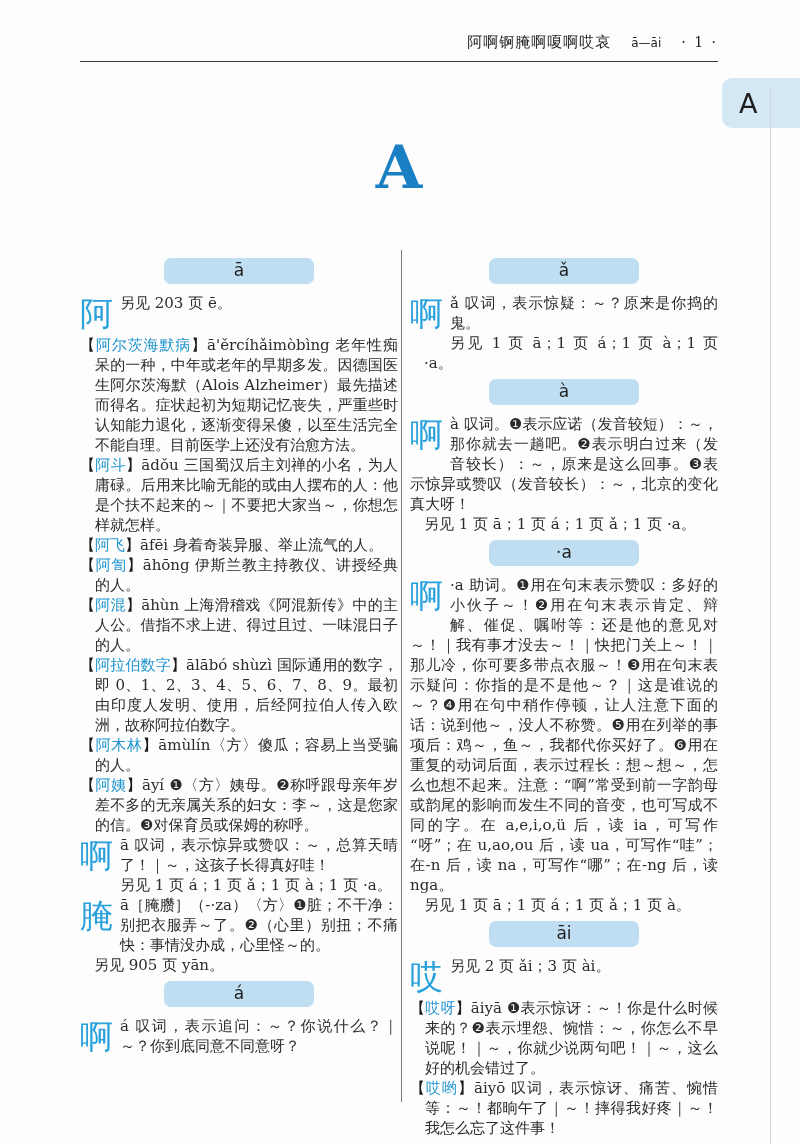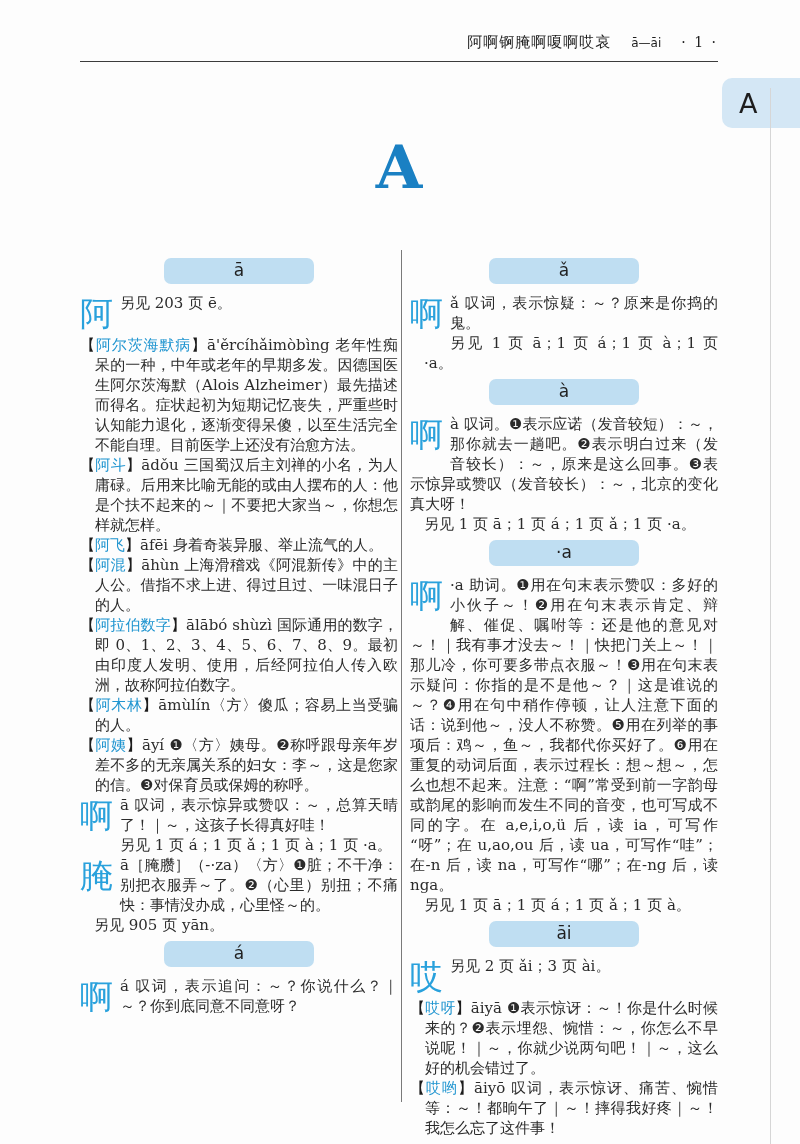--- a/index.html
+++ b/index.html
@@ -80,20 +80,21 @@
 <div class="col-divider"></div>
 <div class="page-edge"></div>
 
 <main>
   <div class="col" id="col-left">
       <div class="section-pill-wrap"><div class="section-pill"><span class="section-label">ā</span></div></div>
       <div class="entry"><span class="hw-wrap"><span class="hw-char">阿</span></span><div class="also-see">另见 203 页 ē。</div></div>
       <div class="subentry"><span class="bracket">【</span><span class="term">阿尔茨海默病</span><span class="bracket">】</span><span class="entry-body">ā'ěrcíhǎimòbìng 老年性痴呆的一种，中年或老年的早期多发。因德国医生阿尔茨海默（Alois Alzheimer）最先描述而得名。症状起初为短期记忆丧失，严重些时认知能力退化，逐渐变得呆傻，以至生活完全不能自理。目前医学上还没有治愈方法。</span></div>
       <div class="subentry"><span class="bracket">【</span><span class="term">阿斗</span><span class="bracket">】</span><span class="entry-body">ādǒu 三国蜀汉后主刘禅的小名，为人庸碌。后用来比喻无能的或由人摆布的人：他是个扶不起来的～｜不要把大家当～，你想怎样就怎样。</span></div>
       <div class="subentry"><span class="bracket">【</span><span class="term">阿飞</span><span class="bracket">】</span><span class="entry-body">āfēi 身着奇装异服、举止流气的人。</span></div>
+      <div class="subentry"><span class="bracket">【</span><span class="term">阿訇</span><span class="bracket">】</span><span class="entry-body">āhōng 伊斯兰教主持教仪、讲授经典的人。</span></div>
       <div class="subentry"><span class="bracket">【</span><span class="term">阿混</span><span class="bracket">】</span><span class="entry-body">āhùn 上海滑稽戏《阿混新传》中的主人公。借指不求上进、得过且过、一味混日子的人。</span></div>
       <div class="subentry"><span class="bracket">【</span><span class="term">阿拉伯数字</span><span class="bracket">】</span><span class="entry-body">ālābó shùzì 国际通用的数字，即 0、1、2、3、4、5、6、7、8、9。最初由印度人发明、使用，后经阿拉伯人传入欧洲，故称阿拉伯数字。</span></div>
       <div class="subentry"><span class="bracket">【</span><span class="term">阿木林</span><span class="bracket">】</span><span class="entry-body">āmùlín〈方〉傻瓜；容易上当受骗的人。</span></div>
       <div class="subentry"><span class="bracket">【</span><span class="term">阿姨</span><span class="bracket">】</span><span class="entry-body">āyí ❶〈方〉姨母。❷称呼跟母亲年岁差不多的无亲属关系的妇女：李～，这是您家的信。❸对保育员或保姆的称呼。</span></div>
       <div class="entry"><span class="hw-wrap"><span class="hw-char">啊</span></span><span class="entry-body">ā 叹词，表示惊异或赞叹：～，总算天晴了！｜～，这孩子长得真好哇！</span><div class="also-see">另见 1 页 á；1 页 ǎ；1 页 à；1 页 ·a。</div></div>
       <div class="entry"><span class="hw-wrap"><span class="hw-char">腌</span></span><span class="entry-body">ā［腌臜］（-·za）〈方〉❶脏；不干净：别把衣服弄～了。❷（心里）别扭；不痛快：事情没办成，心里怪～的。</span><div class="also-see">另见 905 页 yān。</div></div>
       <div class="section-pill-wrap"><div class="section-pill"><span class="section-label">á</span></div></div>
       <div class="entry"><span class="hw-wrap"><span class="hw-char">啊</span></span><span class="entry-body">á 叹词，表示追问：～？你说什么？｜～？你到底同意不同意呀？</span></div>
     </div>
   <div class="col" id="col-right">

